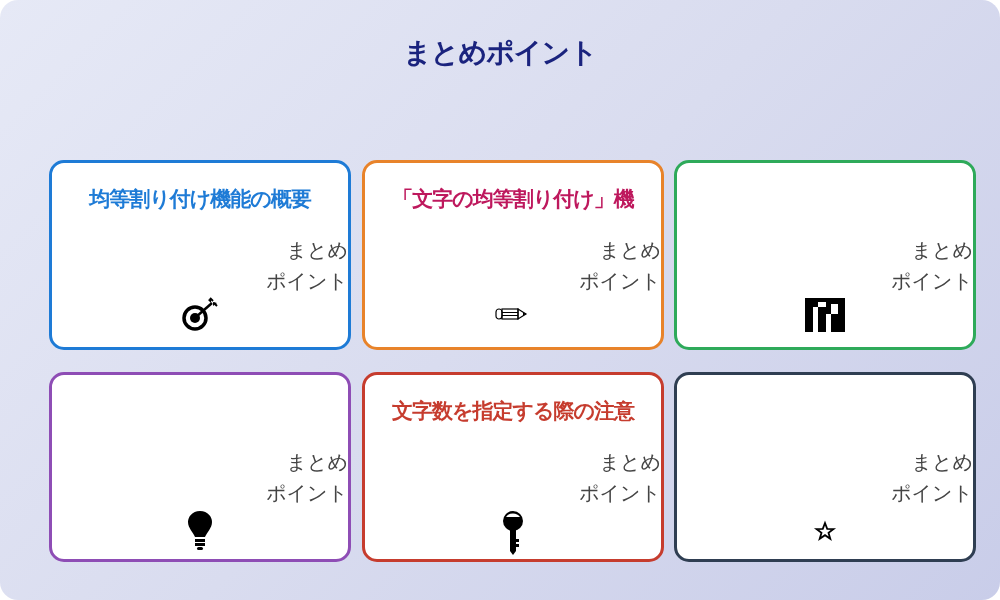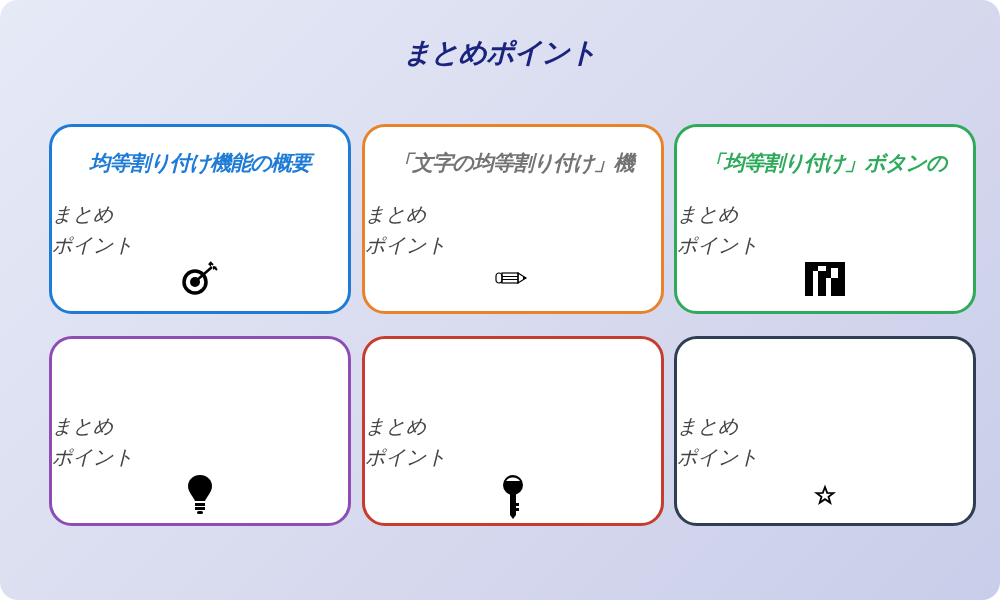--- a/index.html
+++ b/index.html
@@ -6,40 +6,40 @@
   body {
     width: 1000px; height: 600px; overflow: hidden;
     background: #ffffff;
     font-family: "DejaVu Sans", "Liberation Sans", sans-serif;
   }
   .canvas {
     position: absolute; left: 0; top: 0; width: 1000px; height: 600px;
     border-radius: 18px;
     background: linear-gradient(135deg, #e6e9f6 0%, #d9dcef 50%, #c9cde9 100%);
     overflow: hidden;
-    font-style: italic;
   }
   .title {
     position: absolute; left: 0; top: 34px; width: 1000px;
     text-align: center; font-weight: bold; font-size: 28px;
     color: #1a237e; letter-spacing: -1px;
   }
   .card {
     position: absolute; width: 296px; height: 184px;
-    background: #ffffff; border: 3px solid #1e7bd6; border-radius: 23px;
+    background: #ffffff; border: 3px solid #1e7bd6; border-radius: 15px;
     box-sizing: content-box;
+    margin-top: 36px;
   }
   .card-title {
     position: absolute; left: -10px; right: -10px; top: 22px;
     text-align: center; font-weight: bold; font-size: 21px;
     white-space: nowrap; letter-spacing: -1px;
   }
   .card-sub {
     position: absolute; left: 0; right: 0; top: 72px;
-    text-align: left; font-size: 20px; color: #444; line-height: 31px;
+    text-align: right; font-size: 20px; color: #444; line-height: 31px;
   }
   .card-icon {
     position: absolute; left: 0; right: 0; top: 134px; height: 40px;
     display: flex; justify-content: center; align-items: flex-start;
   }
 </style>
 </head>
 <body>
 
 <div class="canvas">
@@ -58,41 +58,40 @@
         <line x1="16" y1="20" x2="32" y2="6" stroke="#000" stroke-width="2.5"></line>
         <polygon points="28,3 31,1 31,6" fill="#000"></polygon>
         <polygon points="33,5 37,6 33,9" fill="#000"></polygon>
         <line x1="30" y1="1" x2="33" y2="4" stroke="#000" stroke-width="2"></line>
         <line x1="34" y1="6" x2="37" y2="9" stroke="#000" stroke-width="2"></line>
       </svg>
     </div>
   </div>
 
   <div class="card" style="left:362px; top:124px; border-color:#e8832a;">
-    <div class="card-title" style="color:#737373;">「文字の均等割り付け」機</div>
+    <div class="card-title" style="color:#be185d;">「文字の均等割り付け」機</div>
     <div class="card-sub">
       <div>まとめ</div>
       <div>ポイント</div>
     </div>
     <div class="card-icon">
       <svg width="40" height="36" viewBox="0 0 40 36">
         <g transform="translate(2,10)">
           <rect x="1" y="2" width="6" height="10" rx="3" fill="none" stroke="#000" stroke-width="1.2"></rect>
           <rect x="7" y="2" width="16" height="10" fill="none" stroke="#000" stroke-width="1.2"></rect>
           <line x1="7" y1="5.5" x2="23" y2="5.5" stroke="#000" stroke-width="1"></line>
           <line x1="7" y1="8.5" x2="23" y2="8.5" stroke="#000" stroke-width="1"></line>
           <polygon points="23,2 31,7 23,12" fill="none" stroke="#000" stroke-width="1.2"></polygon>
           <polygon points="28,5.2 31,7 28,8.8" fill="#000"></polygon>
         </g>
       </svg>
     </div>
   </div>
 
   <div class="card" style="left:674px; top:124px; border-color:#2eaa5a;">
-    <div class="card-title" style="color:#2eaa5a;">「均等割り付け」ボタンの</div>
     <div class="card-sub">
       <div>まとめ</div>
       <div>ポイント</div>
     </div>
     <div class="card-icon">
       <svg width="40" height="36" viewBox="0 0 40 36">
         <rect x="0" y="1" width="40" height="4" fill="#000"></rect>
         <rect x="0" y="1" width="8" height="34" fill="#000"></rect>
         <rect x="13" y="10" width="8" height="25" fill="#000"></rect>
         <rect x="8" y="1" width="5" height="9" fill="#000"></rect>
@@ -113,20 +112,21 @@
       <svg width="30" height="44" viewBox="0 0 30 44">
         <path d="M15 2 C7 2 3 8 3 13 C3 19 8 23 10 28 L20 28 C22 23 27 19 27 13 C27 8 23 2 15 2 Z" fill="#000"></path>
         <rect x="10" y="30" width="10" height="3" fill="#000"></rect>
         <rect x="10" y="34" width="10" height="3" fill="#000"></rect>
         <rect x="12" y="38" width="6" height="3" rx="1.5" fill="#000"></rect>
       </svg>
     </div>
   </div>
 
   <div class="card" style="left:362px; top:336px; border-color:#c63c2e;">
+    <div class="card-title" style="color:#c63c2e;">文字数を指定する際の注意</div>
     <div class="card-sub">
       <div>まとめ</div>
       <div>ポイント</div>
     </div>
     <div class="card-icon">
       <svg width="30" height="48" viewBox="0 0 30 48">
         <path d="M15 2 A10 10 0 0 1 25 12 A10 10 0 0 1 15 22 A10 10 0 0 1 5 12 A10 10 0 0 1 15 2 Z" fill="#000"></path>
         <path d="M8 8 A8 7 0 0 1 22 8 Z" fill="#fff"></path>
         <rect x="12" y="20" width="6" height="22" fill="#000"></rect>
         <polygon points="12,42 18,42 15,46" fill="#000"></polygon>

